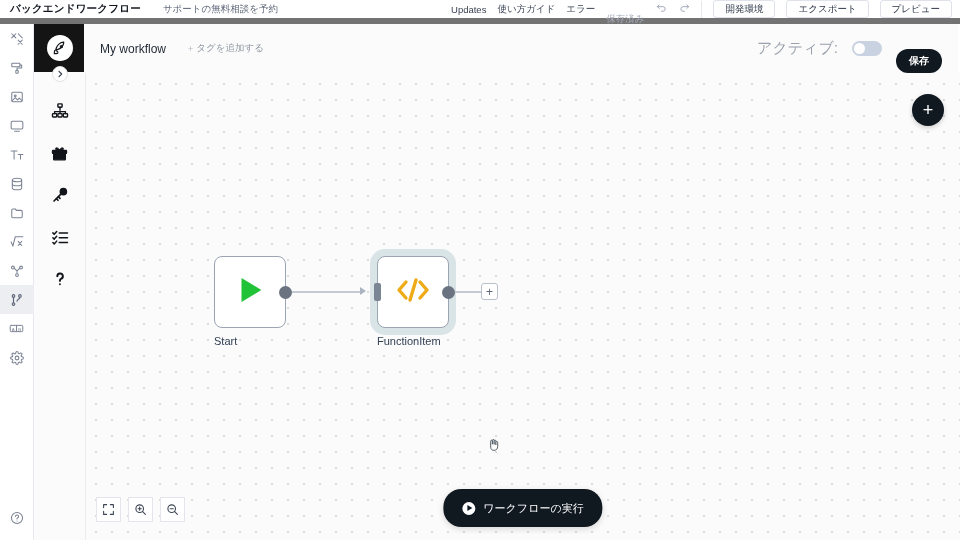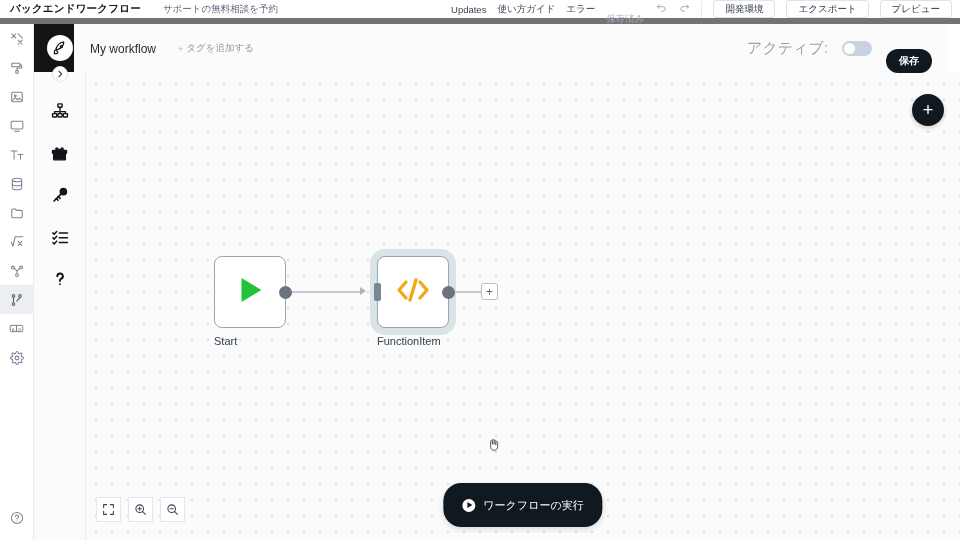--- a/index.html
+++ b/index.html
@@ -71,21 +71,21 @@
     color: #2b3445; z-index: 4;
   }
   .sb2-item {
     width: 52px; height: 42px; display: flex; align-items: center; justify-content: center;
     color: #111418;
   }
   .sb2-pad { height: 20px; }
 
   
   .wf-header {
-    position: absolute; top: 24px; left: 74px; width: 874px; height: 49px;
+    position: absolute; top: 24px; left: 84px; width: 874px; height: 49px;
     background: #fbfbfb;
     display: flex; align-items: center; padding: 0 16px;
   }
   .wf-title { font-size: 12px; color: #1f2733; font-weight: 400; }
   .wf-tag {
     margin-left: 22px; font-size: 9.5px; color: #9298a4; display: flex; align-items: center; gap: 3px;
   }
   .wf-tag .plus { font-size: 9px; color: #b3b8c2; }
   .wf-right { margin-left: auto; display: flex; align-items: center; gap: 14px; }
   .wf-active-label { font-size: 15px; color: #9aa0ac; }
@@ -165,21 +165,21 @@
   .zoom-ctrls { position: absolute; left: 10px; bottom: 18px; display: flex; }
   .zbtn {
     width: 25px; height: 25px; background: #ffffff; border: 1px solid #e4e6ec;
     display: flex; align-items: center; justify-content: center; color: #3b4452;
     font-family: inherit;
   }
   .zbtn + .zbtn { margin-left: 7px; }
   .run-btn {
     position: absolute; left: 50%; transform: translateX(-50%); bottom: 13px;
     background: #101820; color: #ffffff; border: none; border-radius: 18px;
-    height: 44px; padding: 0 19px; display: flex; align-items: center; gap: 8px;
+    height: 38px; padding: 0 19px; display: flex; align-items: center; gap: 8px;
     font-size: 11px; font-family: inherit; font-weight: 400;
     box-shadow: 0 2px 6px rgba(0,0,0,.15);
   }
   .run-btn .play {
     width: 13px; height: 13px; border-radius: 50%; background: #ffffff;
     display: flex; align-items: center; justify-content: center;
   }
   .run-btn .play i {
     width: 0; height: 0; border-top: 3.2px solid transparent;
     border-bottom: 3.2px solid transparent; border-left: 5px solid #101820;

